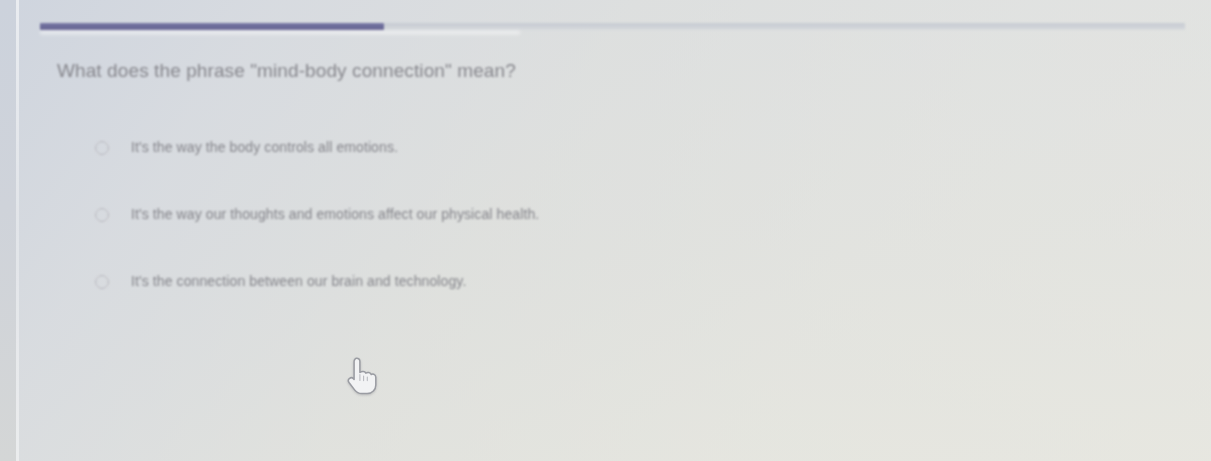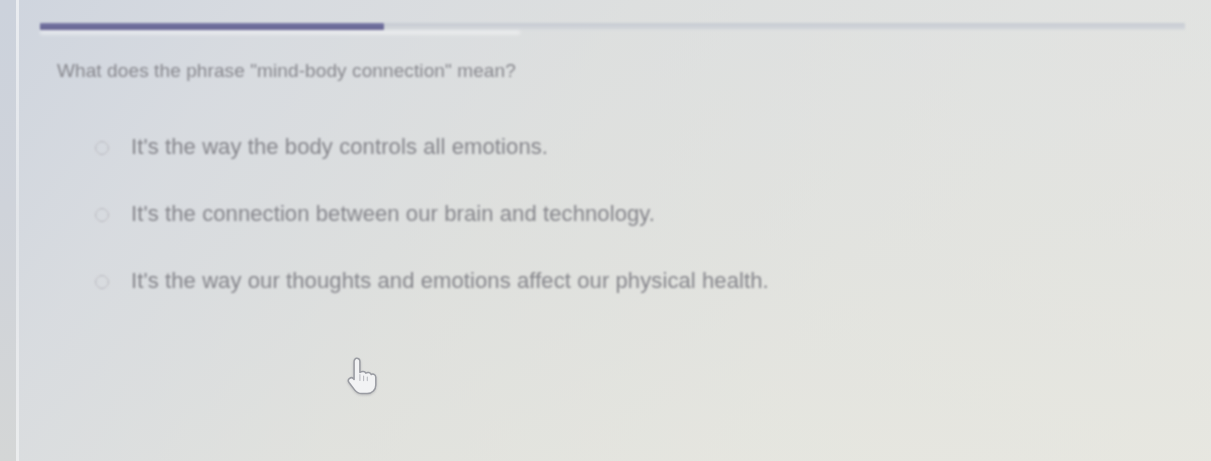--- a/index.html
+++ b/index.html
@@ -117,21 +117,21 @@
     height: 12px;
     border: 1.6px solid #b4b4ba;
     border-radius: 50%;
     background: transparent;
     box-shadow: 0 0 1px rgba(255,255,255,0.9);
   }
   .option-label {
     position: absolute;
     left: 36px;
     top: 0;
-    font-size: 22px;
+    font-size: 14px;
     line-height: 22px;
     letter-spacing: 0.1px;
     color: #84848a;
     white-space: nowrap;
   }
 
   .blurred {
     filter: blur(0.85px);
   }
 
@@ -166,26 +166,26 @@
     <div class="options">
 
       <div class="option-row">
         <span class="radio"></span>
         <span class="option-label">It's the way the body controls all emotions.</span>
       </div>
 
 
       <div class="option-row">
         <span class="radio"></span>
-        <span class="option-label">It's the connection between our brain and technology.</span>
+        <span class="option-label">It's the way our thoughts and emotions affect our physical health.</span>
       </div>
 
       <div class="option-row">
         <span class="radio"></span>
-        <span class="option-label">It's the way our thoughts and emotions affect our physical health.</span>
+        <span class="option-label">It's the connection between our brain and technology.</span>
       </div>
 
     </div>
   </div>
 
   <div class="cursor" style="left: 344px; top: 356px;">
     <svg width="34" height="40" viewBox="0 0 34 40" xmlns="http://www.w3.org/2000/svg">
       <path d="M12.5 2.2
                c2.0 0 3.4 1.5 3.4 3.3
                v11.0

